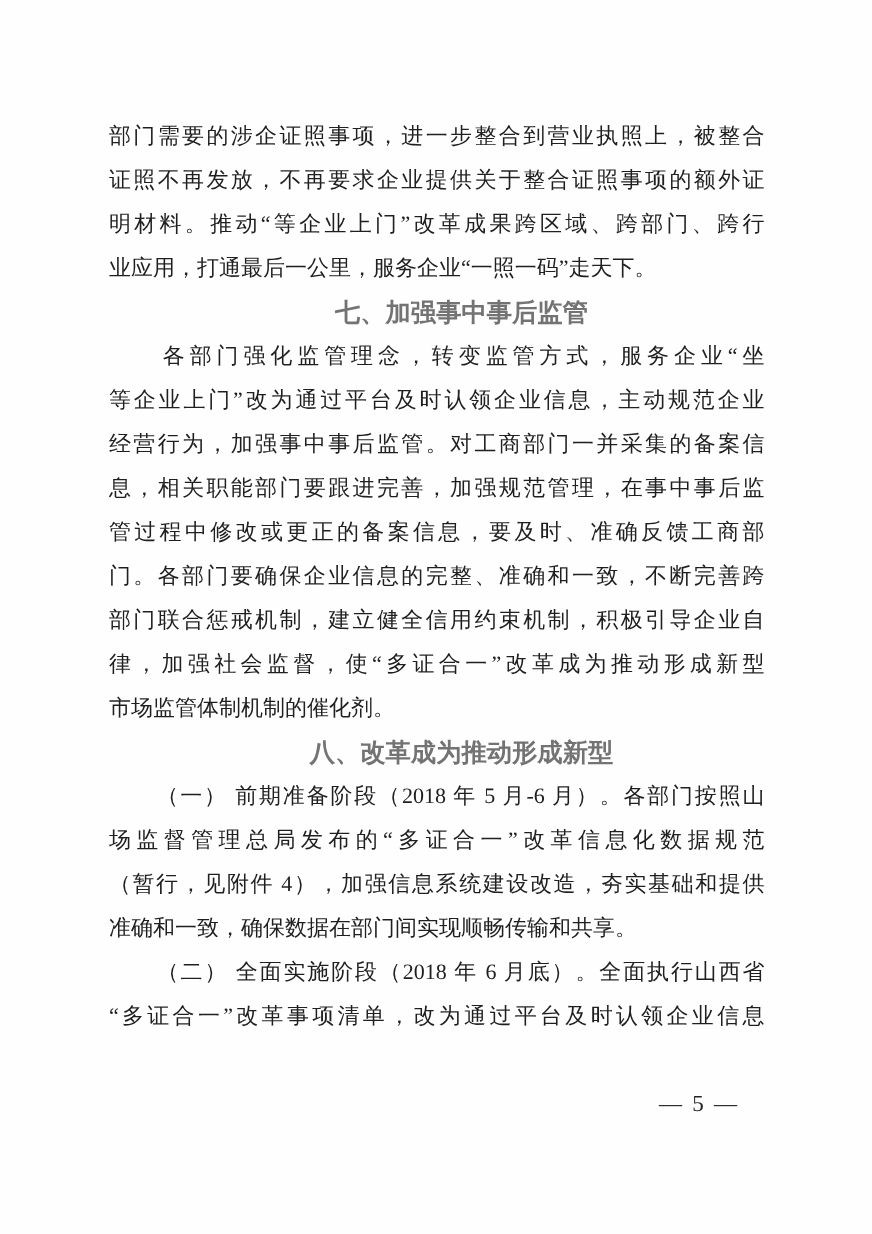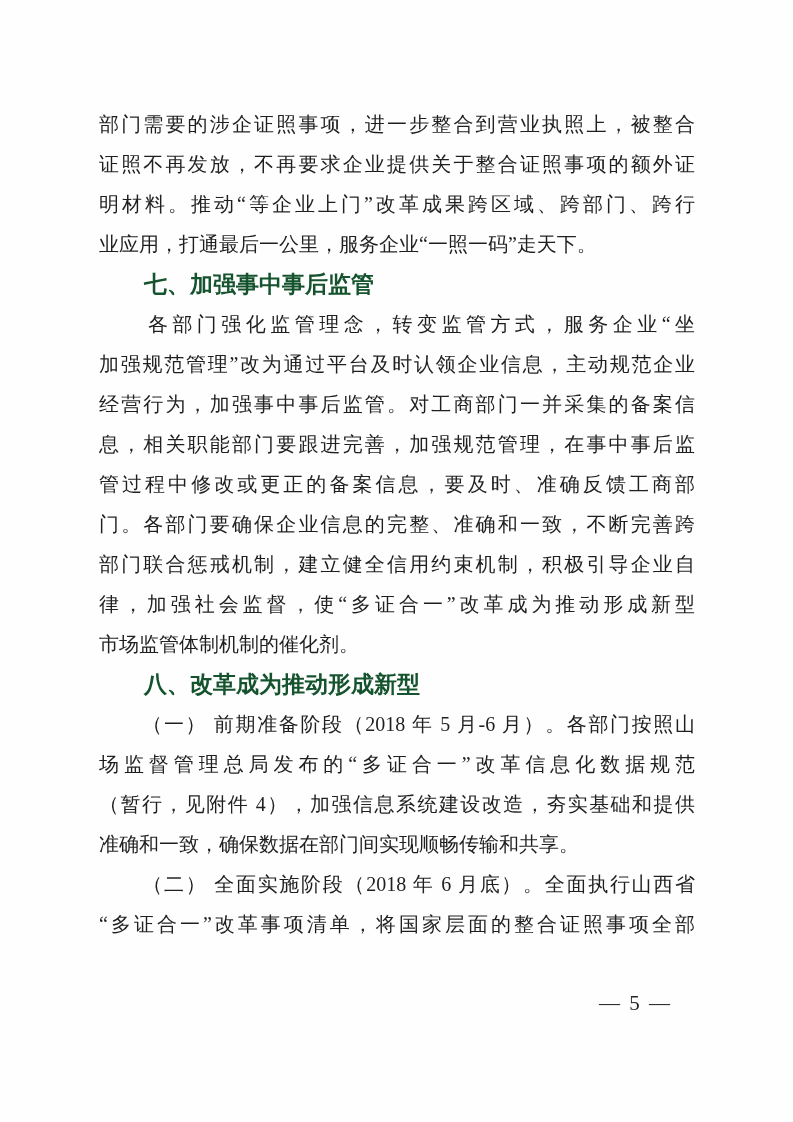--- a/index.html
+++ b/index.html
@@ -34,22 +34,22 @@
     text-align: center;
     text-align-last: left;
   }
   .heading {
     font-family: "Liberation Sans", "DejaVu Sans", sans-serif;
     font-weight: bold;
     font-size: 23px;
     height: 40px;
     line-height: 40px;
     margin-left: 45px;
-    color: #14532d;
-    text-align: left;
+    color: #737373;
+    text-align: center;
   }
   .page-number {
     position: absolute;
     top: 991px;
     right: 121px;
     font-size: 21px;
     letter-spacing: 2px;
     color: #242424;
     white-space: nowrap;
   }
@@ -58,30 +58,30 @@
 <body>
 
 <div class="page">
   <div class="doc" id="doc">
       <div class="line">部门需要的涉企证照事项，进一步整合到营业执照上，被整合</div>
       <div class="line">证照不再发放，不再要求企业提供关于整合证照事项的额外证</div>
       <div class="line">明材料。推动“等企业上门”改革成果跨区域、跨部门、跨行</div>
       <div class="line end">业应用，打通最后一公里，服务企业“一照一码”走天下。</div>
       <div class="heading">七、加强事中事后监管</div>
       <div class="line">　　各部门强化监管理念，转变监管方式，服务企业“坐</div>
-      <div class="line">加强规范管理”改为通过平台及时认领企业信息，主动规范企业</div>
+      <div class="line">等企业上门”改为通过平台及时认领企业信息，主动规范企业</div>
       <div class="line">经营行为，加强事中事后监管。对工商部门一并采集的备案信</div>
       <div class="line">息，相关职能部门要跟进完善，加强规范管理，在事中事后监</div>
       <div class="line">管过程中修改或更正的备案信息，要及时、准确反馈工商部</div>
       <div class="line">门。各部门要确保企业信息的完整、准确和一致，不断完善跨</div>
       <div class="line">部门联合惩戒机制，建立健全信用约束机制，积极引导企业自</div>
       <div class="line">律，加强社会监督，使“多证合一”改革成为推动形成新型</div>
       <div class="line end">市场监管体制机制的催化剂。</div>
       <div class="heading">八、改革成为推动形成新型</div>
       <div class="line">　　（一） 前期准备阶段（2018 年 5 月-6 月）。各部门按照山</div>
       <div class="line">场监督管理总局发布的“多证合一”改革信息化数据规范</div>
       <div class="line">（暂行，见附件 4），加强信息系统建设改造，夯实基础和提供</div>
       <div class="line end">准确和一致，确保数据在部门间实现顺畅传输和共享。</div>
       <div class="line">　　（二） 全面实施阶段（2018 年 6 月底）。全面执行山西省</div>
-      <div class="line">“多证合一”改革事项清单，将国家层面的整合证照事项全部</div>
+      <div class="line">“多证合一”改革事项清单，改为通过平台及时认领企业信息</div>
     </div>
   <div class="page-number">— 5 —</div>
 </div>
 
 </body></html>

